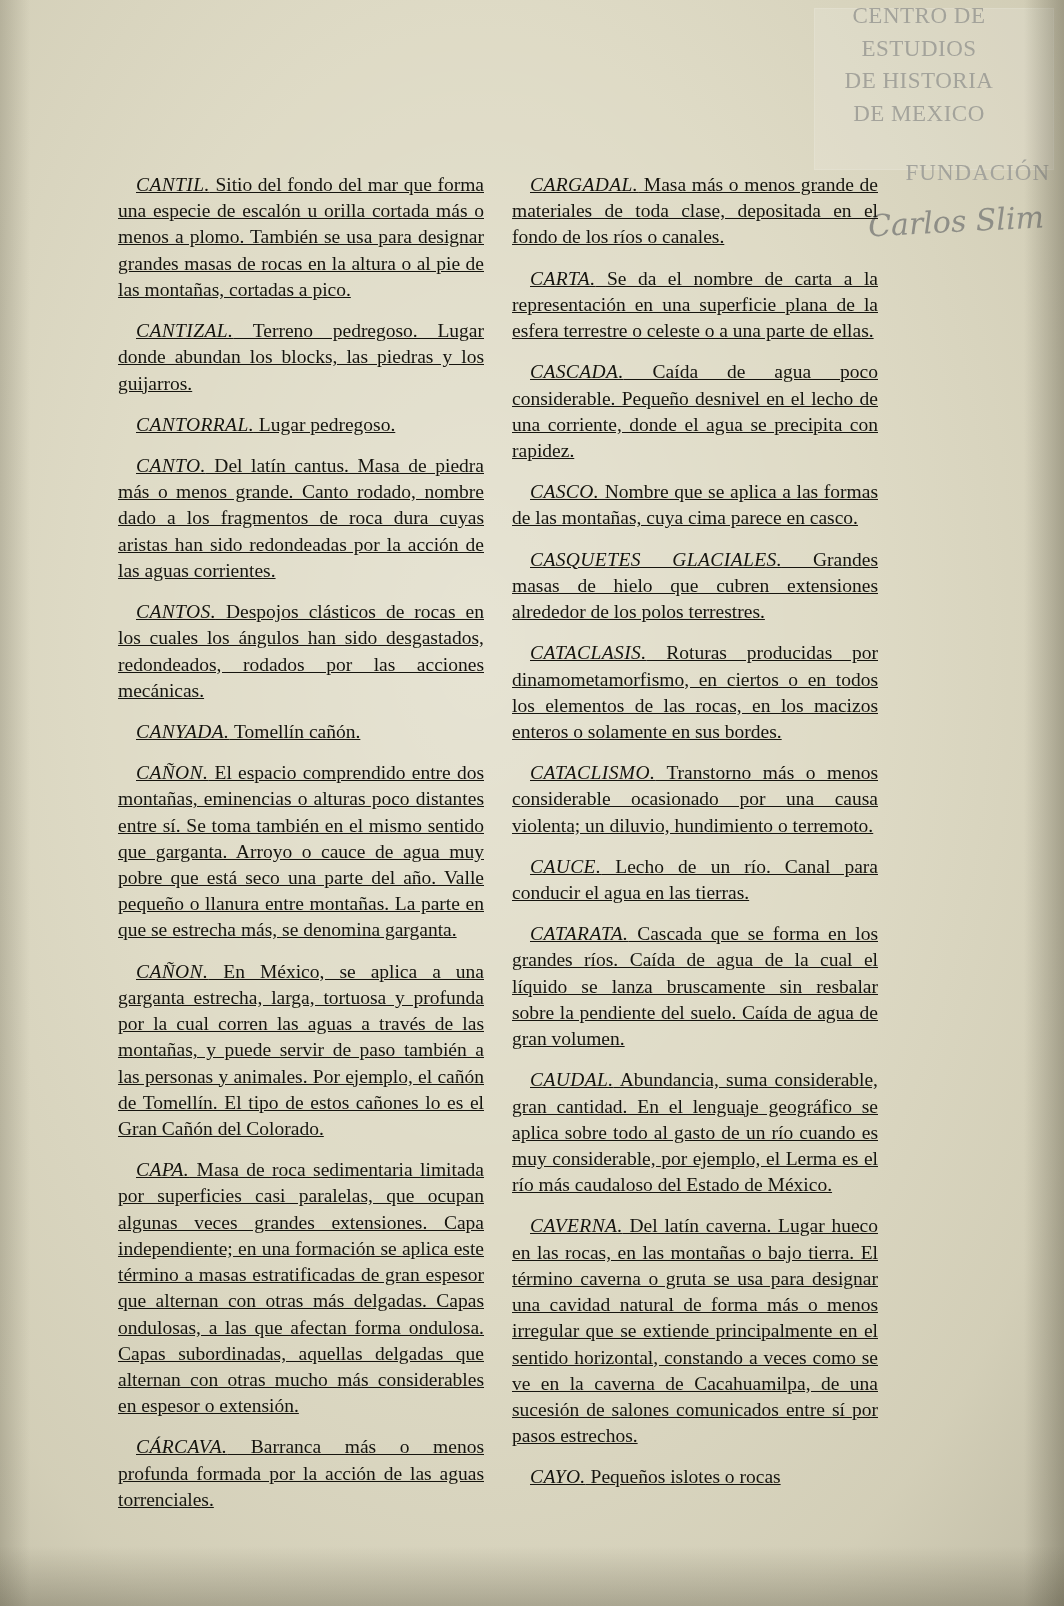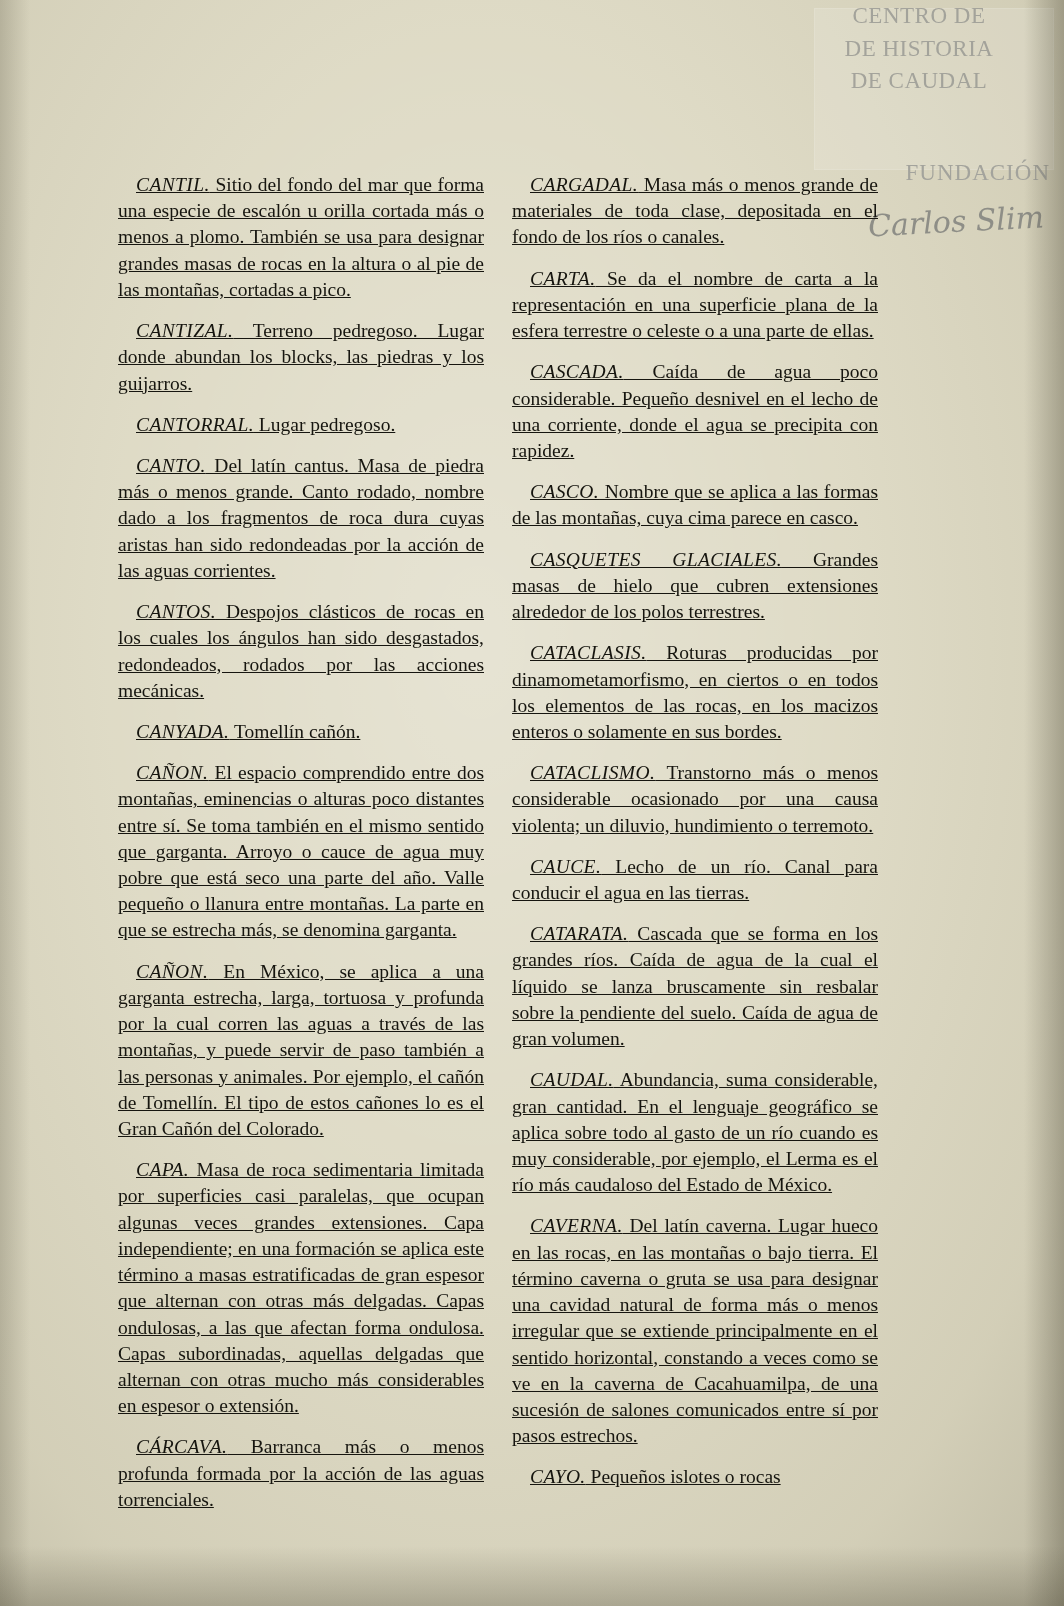--- a/index.html
+++ b/index.html
@@ -144,22 +144,23 @@
 </style>
 </head>
 <body>
 
 <div class="page">
   <div class="paper-tone"></div>
 
   <div class="stamp-box"></div>
   <div class="stamp">
     <span class="line">CENTRO DE</span>
+    <span class="line">ESTUDIOS</span>
     <span class="line">DE HISTORIA</span>
-    <span class="line">DE CAUDAL</span>
+    <span class="line">DE MEXICO</span>
   </div>
   <div class="stamp-fundacion">FUNDACIÓN</div>
   <div class="stamp-signature">Carlos Slim</div>
 
   <div class="columns">
     <div class="col">
 
       <p class="entry"><span class="hw">CANTIL.</span><span> Sitio del fondo del mar que forma una especie de escalón u orilla cortada más o menos a plomo. También se usa para designar grandes masas de rocas en la altura o al pie de las montañas, cortadas a pico.</span></p>
       <p class="entry"><span class="hw">CANTIZAL.</span><span> Terreno pedregoso. Lugar donde abundan los blocks, las piedras y los guijarros.</span></p>
       <p class="entry"><span class="hw">CANTORRAL.</span><span> Lugar pedregoso.</span></p>

